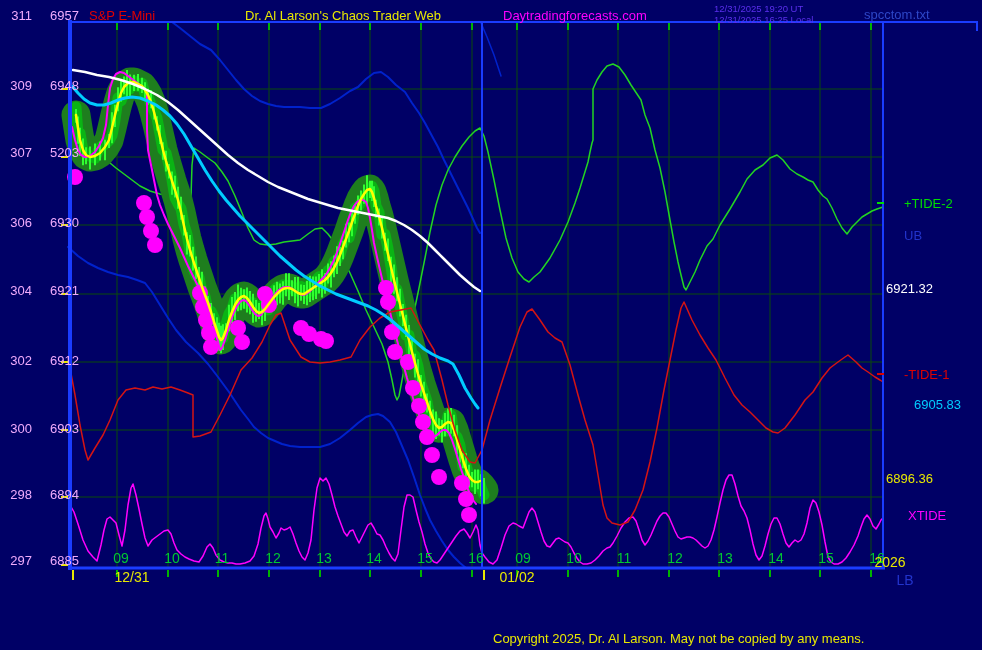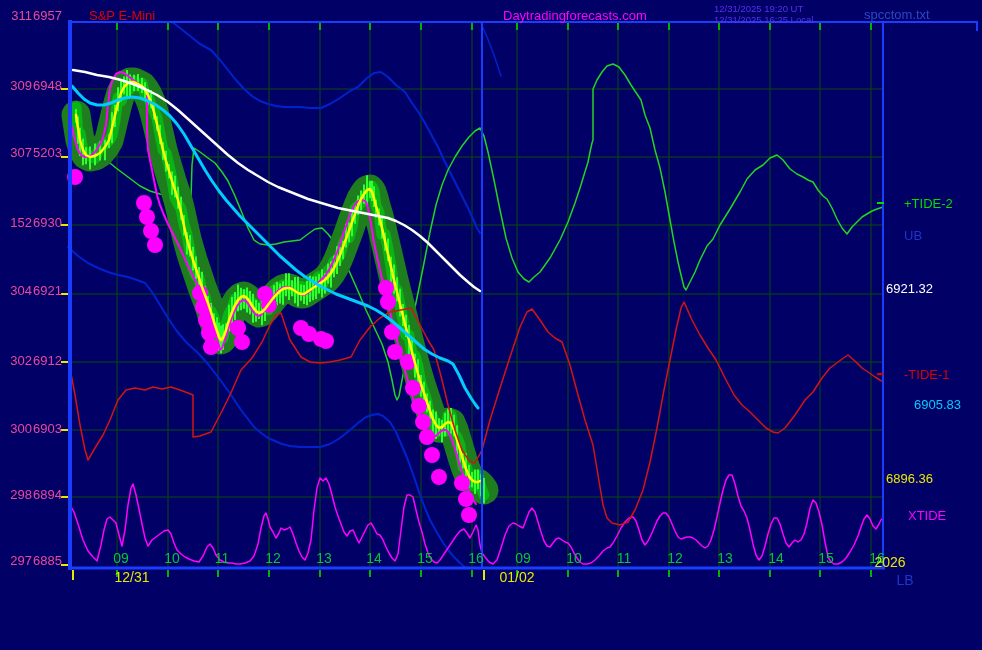--- a/index.html
+++ b/index.html
@@ -1,22 +1,22 @@
 <!DOCTYPE html>
 <html><head>
 <meta charset="utf-8">
 <style>
   html,body{margin:0;padding:0;background:#000066;}
   #screen{position:relative;width:982px;height:650px;background:#000066;overflow:hidden;
           font-family:"Liberation Sans", sans-serif;}
   #chart-svg{position:absolute;left:0;top:0;}
   .abs{position:absolute;white-space:pre;margin-left:14px;}
   .vcenter{transform:translateY(-50%);}
-  .price-row{position:absolute;left:6px;transform:translateY(-50%);display:flex;gap:1px;
-             color:#ec4899;font-size:13px;}
+  .price-row{position:absolute;left:6px;transform:translateY(-50%);display:flex;gap:18px;
+             color:#f0abfc;font-size:13px;}
   .price-row .cash{display:inline-block;width:26px;text-align:right;}
   .price-row .emini{display:inline-block;width:34px;text-align:left;}
   .hour-label{position:absolute;transform:translate(-50%,-50%);color:#00c832;font-size:14px;}
   .right-label{position:absolute;transform:translateY(-50%);font-size:13px;}
   .hdr{font-size:13px;}
   .ts{font-size:9.5px;color:#5b2fee;}
 </style>
 </head>
 <body>
 
@@ -272,40 +272,41 @@
       <line x1="61" y1="497" x2="68" y2="497" stroke="#e8e800" stroke-width="2"></line>
       <line x1="61" y1="565" x2="68" y2="565" stroke="#e8e800" stroke-width="2"></line>
       <line x1="73" y1="570" x2="73" y2="580" stroke="#e8e800" stroke-width="2"></line>
       <line x1="484" y1="570" x2="484" y2="580" stroke="#e8e800" stroke-width="2"></line>
       <line x1="877" y1="203" x2="884" y2="203" stroke="#00dd00" stroke-width="2"></line>
       <line x1="877" y1="374" x2="884" y2="374" stroke="#dd0000" stroke-width="2"></line>
       <line x1="877" y1="562" x2="884" y2="562" stroke="#00dd00" stroke-width="2"></line>
     </svg>
 
   <span class="abs hdr vcenter" style="left:75px;top:15px;color:#e00000;">S&amp;P E-Mini</span>
+  <span class="abs hdr vcenter" style="left:231px;top:15px;color:#e8e800;">Dr. Al Larson's Chaos Trader Web</span>
   <span class="abs hdr vcenter" style="left:489px;top:15px;color:#ff00ff;">Daytradingforecasts.com</span>
   <span class="abs ts vcenter" style="left:700px;top:8px;">12/31/2025 19:20 UT</span>
   <span class="abs ts vcenter" style="left:700px;top:19px;">12/31/2025 16:25 Local</span>
   <span class="abs hdr vcenter" style="left:850px;top:14px;color:#2d46c8;">spcctom.txt</span>
 
   <div id="left-axis">
       <div class="price-row" style="top: 15px;">
         <span class="cash">311</span>
         <span class="emini">6957</span>
       </div>
       <div class="price-row" style="top: 85px;">
         <span class="cash">309</span>
         <span class="emini">6948</span>
       </div>
       <div class="price-row" style="top: 152px;">
         <span class="cash">307</span>
         <span class="emini">5203</span>
       </div>
       <div class="price-row" style="top: 222px;">
-        <span class="cash">152</span>
+        <span class="cash">306</span>
         <span class="emini">6930</span>
       </div>
       <div class="price-row" style="top: 290px;">
         <span class="cash">304</span>
         <span class="emini">6921</span>
       </div>
       <div class="price-row" style="top: 360px;">
         <span class="cash">302</span>
         <span class="emini">6912</span>
       </div>
@@ -347,13 +348,14 @@
   <div id="right-legend">
       <span class="right-label" style="left: 904px; top: 203px; color: rgb(0, 221, 0);">+TIDE-2</span>
       <span class="right-label" style="left: 904px; top: 235px; color: rgb(34, 51, 204);">UB</span>
       <span class="right-label" style="left: 886px; top: 288px; color: rgb(255, 255, 255);">6921.32</span>
       <span class="right-label" style="left: 904px; top: 374px; color: rgb(221, 0, 0);">-TIDE-1</span>
       <span class="right-label" style="left: 886px; top: 404px; color: rgb(0, 204, 255); margin-left: 28px;">6905.83</span>
       <span class="right-label" style="left: 886px; top: 478px; color: rgb(232, 232, 0);">6896.36</span>
       <span class="right-label" style="left: 908px; top: 515px; color: rgb(255, 0, 255);">XTIDE</span>
     </div>
 
+  <span class="abs hdr" style="left:479px;top:631px;color:#e8e800;">Copyright 2025, Dr. Al Larson. May not be copied by any means.</span>
 </div>
 
 </body></html>

